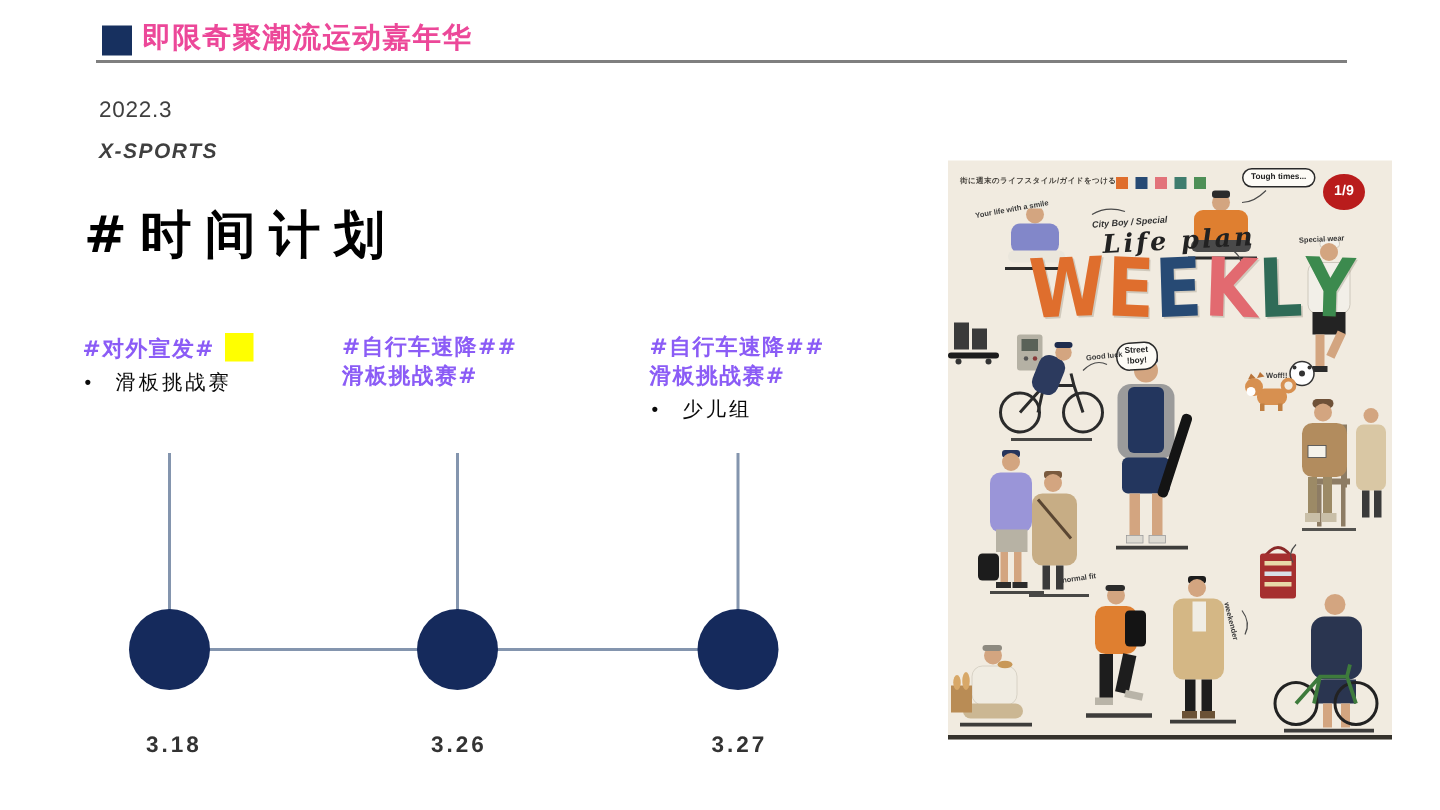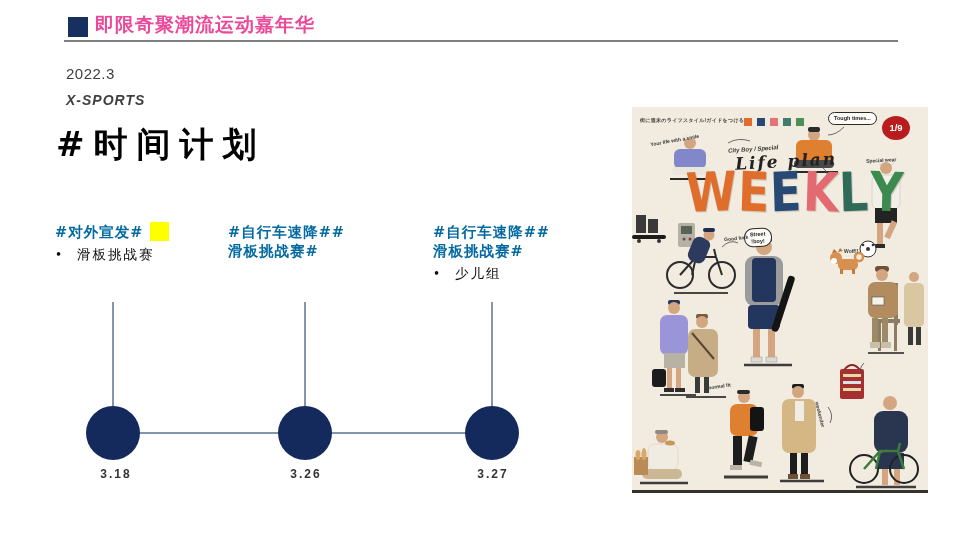--- a/index.html
+++ b/index.html
@@ -10,42 +10,42 @@
   
   #header-square{left:68px;top:17px;width:20px;height:20px;}
   #header-title{left:95px;top:12px;font-family:"DejaVu Serif",serif;font-weight:bold;
                 font-size:19px;letter-spacing:1px;color:#ec4899;}
   #header-rule{left:64px;top:40px;width:834px;height:2px;background:#7f7f7f;}
   #header-brand{left:66px;top:49px;font-size:14px;font-style:italic;font-weight:bold;
                 letter-spacing:1px;color:#3f3f3f;margin-top:43px;}
   #header-date{left:66px;top:65px;font-size:15px;color:#3f3f3f;letter-spacing:.5px;}
 
   
-  #heading{left:56px;top:121px;line-height:46px;}
+  #heading{left:56px;top:134px;line-height:46px;}
   #heading .h-cjk{font-family:"DejaVu Serif",serif;font-weight:bold;font-size:34px;letter-spacing:9px;}
   #heading .h-lat{font-family:"DejaVu Sans",sans-serif;font-weight:bold;font-size:31px;letter-spacing:5px;}
 
   
   .milestone{top:222px;width:180px;}
   #m1{left:55px;} #m2{left:228px;} #m3{left:433px;}
   .m-title{font-family:"DejaVu Serif",serif;font-weight:bold;font-size:14.5px;
-           letter-spacing:1px;line-height:19px;color:#0369a1;}
+           letter-spacing:1px;line-height:19px;color:#8b5cf6;}
   .hl-square{display:inline-block;width:19px;height:19px;vertical-align:-4px;margin-left:7px;}
   .m-items{margin-top:3px;}
   .m-item{font-family:"DejaVu Serif",serif;font-size:13.5px;letter-spacing:2px;
           line-height:20px;color:#0a0a0a;}
   .m-item::before{content:"•";font-size:12px;margin-right:13px;}
 
   
   .vline{width:2px;top:302px;height:131px;}
   #vl1{left:112px;} #vl2{left:304px;} #vl3{left:491px;}
   #hline{left:113px;top:432px;width:380px;height:2px;}
   .tl-node{width:54px;height:54px;border-radius:50%;top:406px;}
   #n1{left:86px;} #n2{left:278px;} #n3{left:465px;}
-  .tl-date{top:467px;width:80px;text-align:center;font-weight:bold;font-size:12px;
+  .tl-date{top:488px;width:80px;text-align:center;font-weight:bold;font-size:15px;
            letter-spacing:2px;color:#333;}
   #d1{left:76px;} #d2{left:266px;} #d3{left:453px;}
 
   
   #magazine{left:632px;top:107px;width:296px;height:383px;background:#f1ebe0;
             border-bottom:3px solid #35322c;}
   #magazine .abs{position:absolute;}
   #mag-tagline{left:8px;top:10px;font-size:5px;font-weight:bold;color:#44403a;letter-spacing:.3px;}
   #mag-palette{left:112px;top:11px;display:flex;gap:5px;}
   #mag-palette i{display:block;width:8px;height:8px;}

